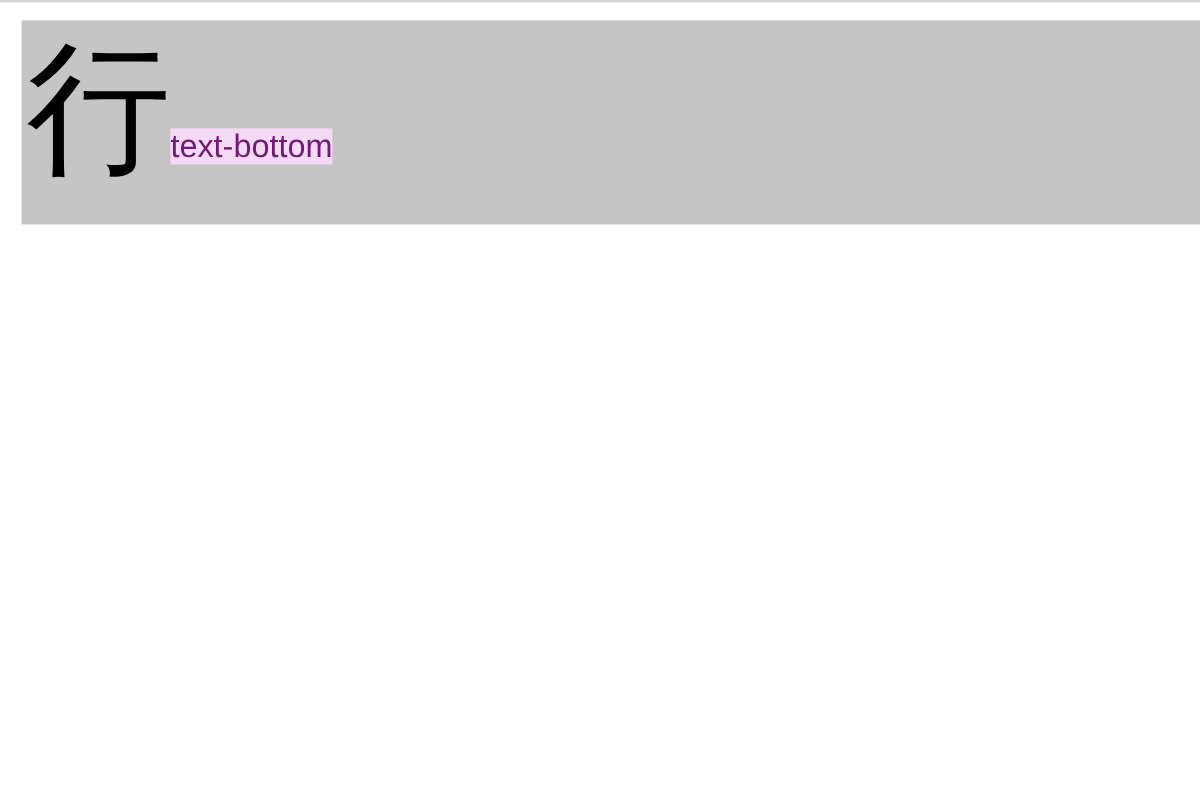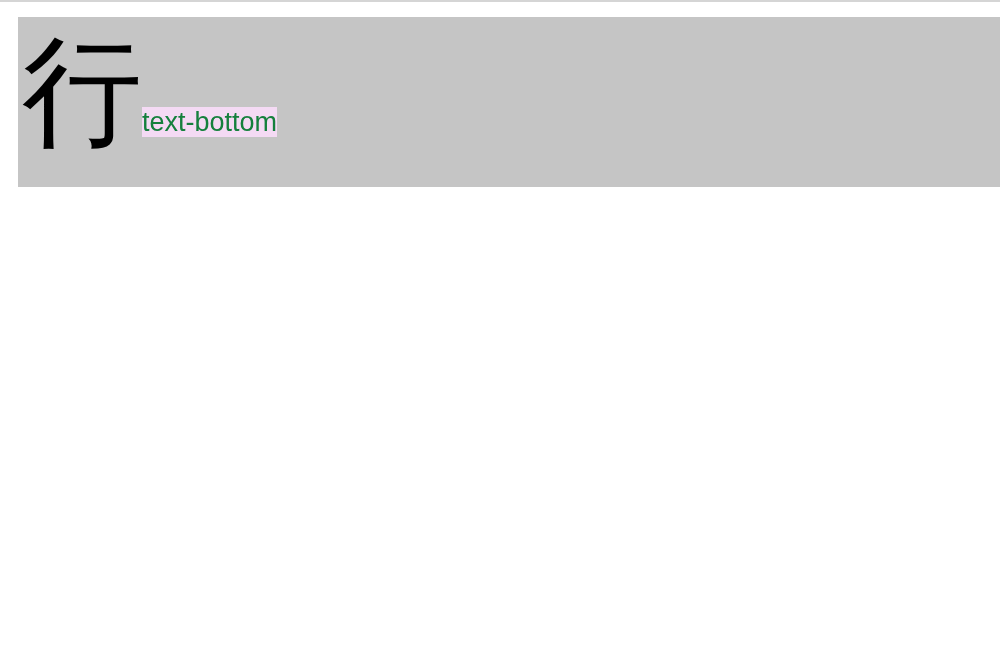--- a/index.html
+++ b/index.html
@@ -34,21 +34,21 @@
       font-weight: 400;
       color: #000;
       display: inline;
       line-height: 1;
       vertical-align: baseline;
     }
     .small-label {
       display: inline;
       font-size: 27px;
       font-weight: 400;
-      color: #15803d;
+      color: #701a75;
       background: #f4daf4;
       vertical-align: text-bottom;
       line-height: 1;
     }
   </style>
 </head>
 <body>
 
 <div class="top-border"></div>
 

